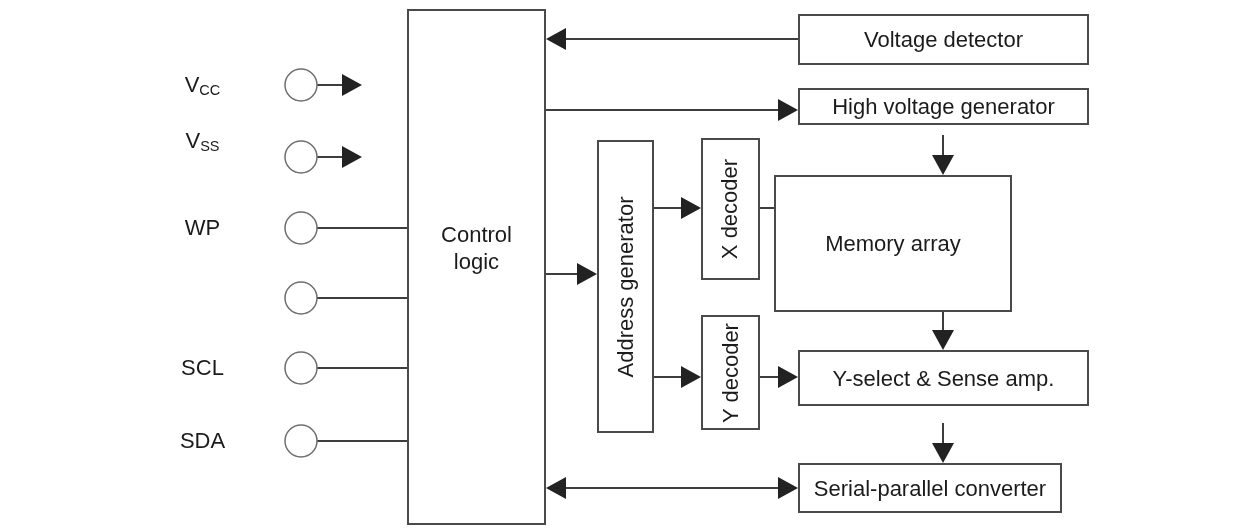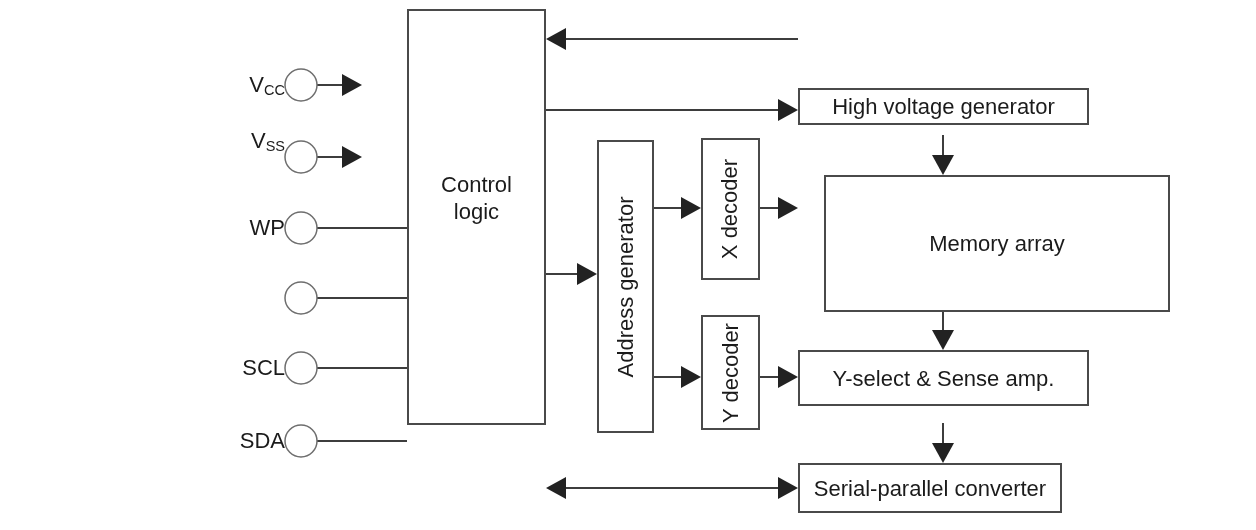--- a/index.html
+++ b/index.html
@@ -9,21 +9,21 @@
   }
   .connector-layer { position:absolute; left:0; top:0; width:1256px; height:530px; }
   .box {
     position:absolute; box-sizing:border-box; background:#ffffff;
     border:2px solid #4a4a4a; display:flex; align-items:center; justify-content:center;
   }
   .box-label { font-size:22px; line-height:27px; text-align:center; color:#1b1b1b; white-space:nowrap; }
   .vlabel { transform:rotate(-90deg); white-space:nowrap; font-size:22px; color:#1b1b1b; flex-shrink:0; }
   .pin-label {
     position:absolute; left:120px; width:165px; height:30px; line-height:30px;
-    text-align:right; font-size:22px; color:#1b1b1b; white-space:nowrap;
+    text-align:center; font-size:22px; color:#1b1b1b; white-space:nowrap;
   }
   .pin-sub { font-size:0.66em; vertical-align:-0.22em; }
 </style>
 </head>
 <body>
 
 <div class="canvas">
 
   <svg class="connector-layer" viewBox="0 0 1256 530" xmlns="http://www.w3.org/2000/svg">
     <g stroke="#3d3d3d" stroke-width="2" fill="none">
@@ -74,45 +74,48 @@
       <circle cx="301" cy="441" r="16"></circle>
     </g>
   </svg>
 
   <div class="pin-label" style="top:70px"><span>V</span><span class="pin-sub">CC</span></div>
   <div class="pin-label" style="top:126px"><span>V</span><span class="pin-sub">SS</span></div>
   <div class="pin-label" style="top:213px">WP</div>
   <div class="pin-label" style="top:353px">SCL</div>
   <div class="pin-label" style="top:426px">SDA</div>
 
-  <div class="box" style="left:407px;top:9px;width:139px;height:416px;padding-bottom:38px">
+  <div class="box" style="left:407px;top:9px;width:139px;height:516px;padding-bottom:38px">
     <div class="box-label">
       <div>Control</div>
       <div>logic</div>
     </div>
   </div>
 
   <div class="box" style="left:597px;top:140px;width:57px;height:293px">
     <span class="vlabel">Address generator</span>
   </div>
 
   <div class="box" style="left:701px;top:138px;width:59px;height:142px">
     <span class="vlabel">X decoder</span>
   </div>
 
   <div class="box" style="left:701px;top:315px;width:59px;height:115px">
     <span class="vlabel">Y decoder</span>
   </div>
 
+  <div class="box" style="left:798px;top:14px;width:291px;height:51px">
+    <span class="box-label">Voltage detector</span>
+  </div>
 
   <div class="box" style="left:798px;top:88px;width:291px;height:37px">
     <span class="box-label">High voltage generator</span>
   </div>
 
-  <div class="box" style="left:824px;top:175px;width:346px;height:137px">
+  <div class="box" style="left:774px;top:175px;width:238px;height:137px">
     <span class="box-label">Memory array</span>
   </div>
 
   <div class="box" style="left:798px;top:350px;width:291px;height:56px">
     <span class="box-label">Y-select &amp; Sense amp.</span>
   </div>
 
   <div class="box" style="left:798px;top:463px;width:264px;height:50px">
     <span class="box-label">Serial-parallel converter</span>
   </div>

